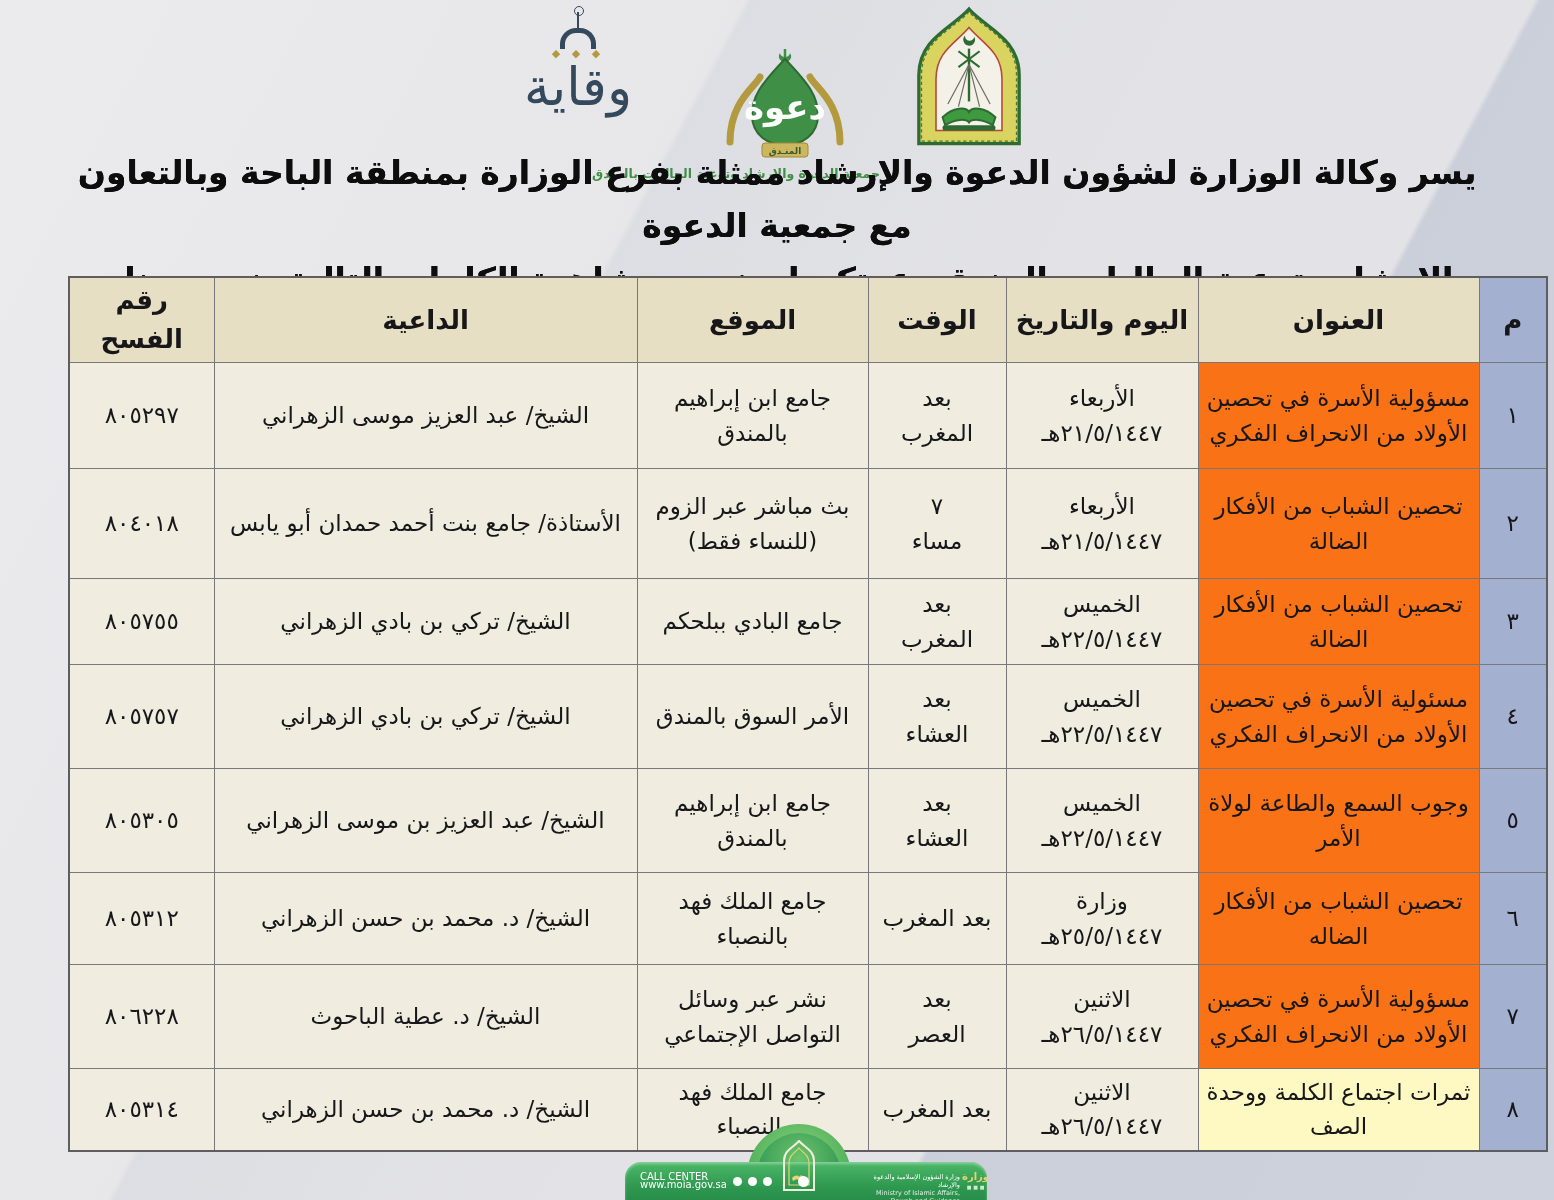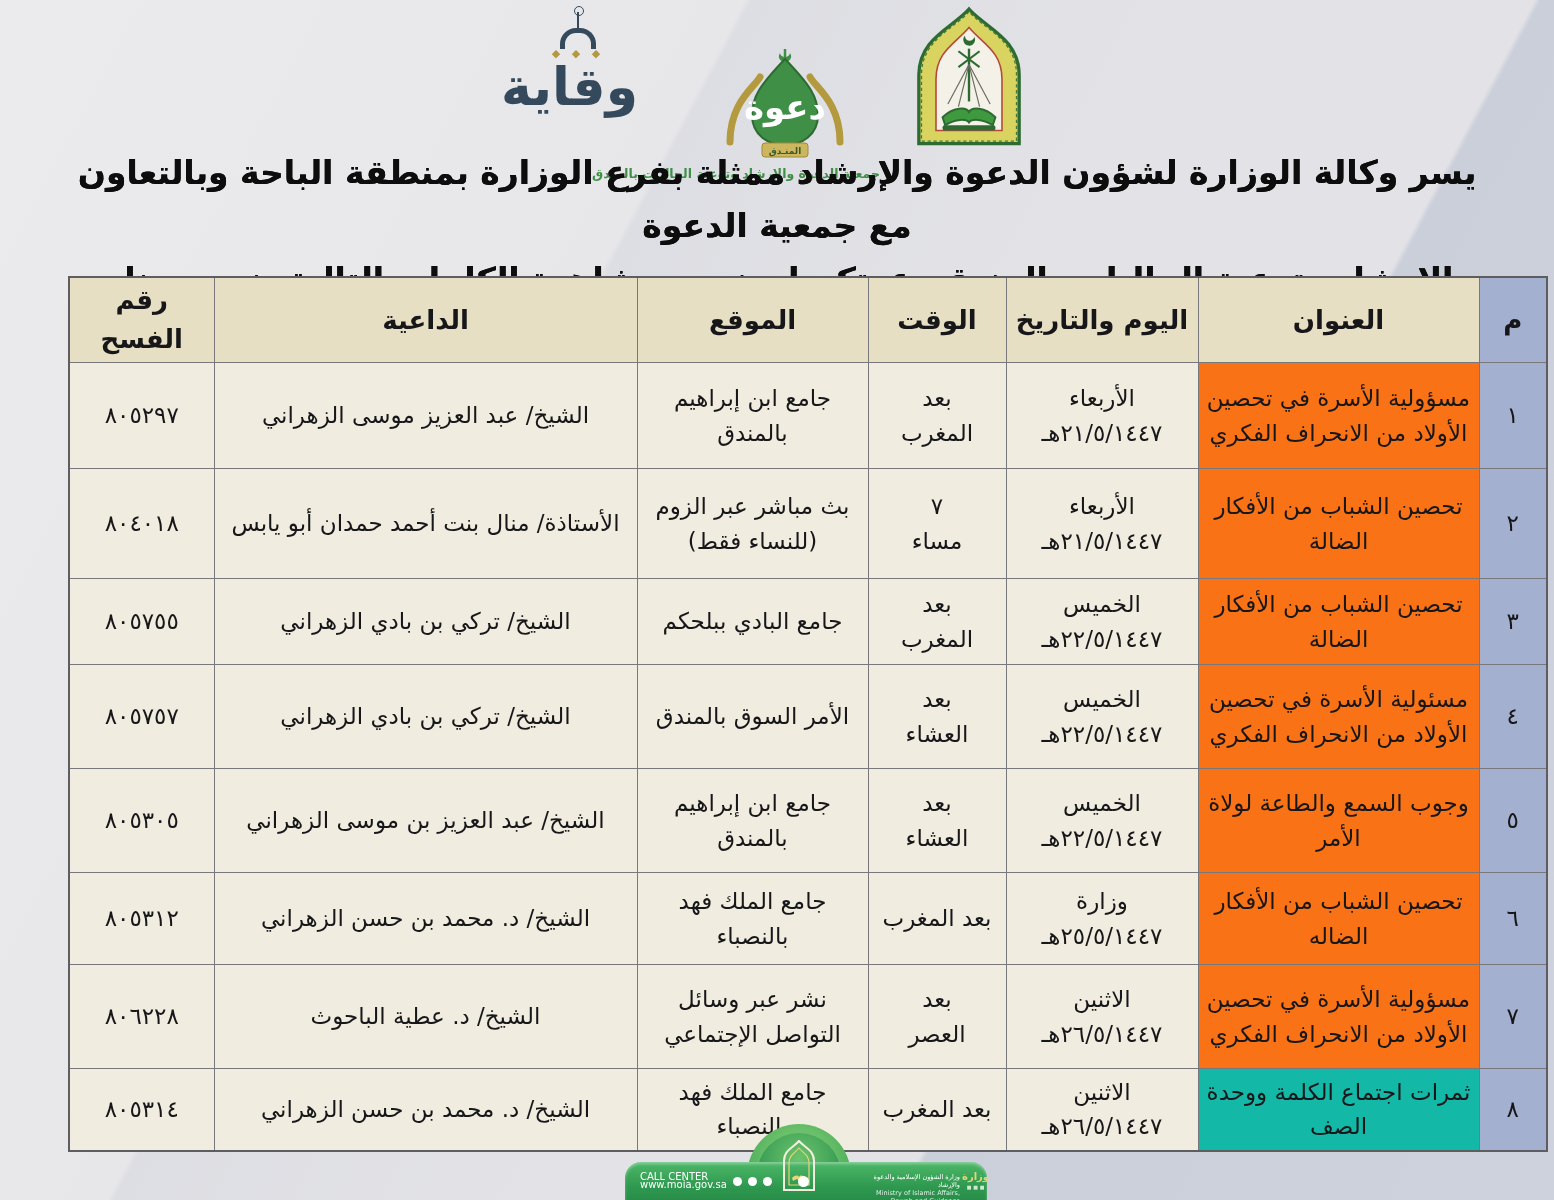--- a/index.html
+++ b/index.html
@@ -8,21 +8,21 @@
     font-family:"DejaVu Sans",sans-serif;
     background:linear-gradient(118deg,#ebebee 0%,#e7e7ea 34%,#dddee3 34.3%,#e3e3e7 56%,#e3e3e7 70%,#cacfda 70.3%,#ced2dd 100%);
   }
   
   .logo{position:absolute;}
   .wiqaya{left:518px;top:12px;width:120px;height:128px;text-align:center;color:#35495c;}
   .wiqaya .finial{width:2px;height:16px;background:#35495c;margin:0 auto;position:relative;}
   .wiqaya .finial::before{content:"";position:absolute;top:-6px;left:-3px;width:8px;height:8px;border:1.5px solid #35495c;border-radius:50%;}
   .wiqaya .arch{width:26px;height:16px;border:5px solid #35495c;border-bottom:none;border-radius:16px 16px 0 0;margin:0 auto;}
   .wiqaya .diamonds{color:#b49a3e;font-size:11px;letter-spacing:4px;line-height:10px;}
-  .wiqaya .wtext{font-size:52px;font-weight:bold;line-height:56px;letter-spacing:-2px;}
+  .wiqaya .wtext{font-size:52px;font-weight:normal;line-height:56px;letter-spacing:-2px;}
   .dawah{left:690px;top:0;width:190px;height:148px;text-align:center;margin-top:47px;}
   .dawah svg{display:block;margin:0 auto;}
   .dawah .caption{font-size:12.5px;font-weight:bold;color:#3f8f46;margin-top:1px;white-space:nowrap;}
   .ministry{left:903px;top:6px;width:132px;height:146px;}
   
   .main-title{
     position:absolute;top:146px;left:57px;width:1440px;text-align:center;
     font-size:33px;font-weight:800;color:#0d0d0d;line-height:1.62;
     text-shadow:0 0 0.6px #000;
   }
@@ -33,21 +33,21 @@
     font-size:23px;color:#17171a;
   }
   table.sched td,table.sched th{
     border:1px solid #78787c;text-align:center;vertical-align:middle;
     padding:3px 8px;line-height:1.5;background:#f0ecdf;
   }
   table.sched{border:2px solid #5d5d62;}
   table.sched th{background:#e7dfc3;font-weight:bold;font-size:26px;}
   table.sched th.c-num,table.sched td.c-num{background:#a3b0d0;}
   table.sched td.c-title{background:#f97316;}
-  table.sched tr.last td.c-title{background:#14b8a6;}
+  table.sched tr.last td.c-title{background:#fef9c3;}
   td.c-time{white-space:pre-line;}
   .date-ltr{display:block;direction:ltr;unicode-bidi:isolate;}
   
   .f-bump-outer{position:absolute;left:747px;top:1124px;width:104px;height:104px;border-radius:50%;
     background:radial-gradient(circle at 50% 35%,#8fd47f 0%,#57b45f 55%,#2f9550 100%);}
   .f-bump-inner{position:absolute;left:757px;top:1133px;width:84px;height:84px;border-radius:50%;
     background:radial-gradient(circle at 50% 30%,#6cc46c 0%,#2e9450 70%);}
   .f-bar{position:absolute;left:625px;top:1162px;width:362px;height:54px;border-radius:16px;
     background:linear-gradient(180deg,#4db868 0%,#2f9950 45%,#1f7f41 100%);
     box-shadow:inset 0 2px 3px rgba(255,255,255,.35);}
@@ -139,21 +139,21 @@
     <td>الشيخ/ عبد العزيز موسى الزهراني</td>
     <td>٨٠٥٢٩٧</td>
   </tr>
   <tr style="height:110px">
     <td class="c-num">٢</td>
     <td class="c-title">تحصين الشباب من الأفكار الضالة</td>
     <td><span>الأربعاء</span><span class="date-ltr" dir="ltr">٢١/٥/١٤٤٧هـ</span></td>
     <td class="c-time">٧
 مساء</td>
     <td>بث مباشر عبر الزوم (للنساء فقط)</td>
-    <td>الأستاذة/ منال بنت أحمد حمدان أبو يابس</td>
+    <td>الأستاذة/ جامع بنت أحمد حمدان أبو يابس</td>
     <td>٨٠٤٠١٨</td>
   </tr>
   <tr style="height:86px">
     <td class="c-num">٣</td>
     <td class="c-title">تحصين الشباب من الأفكار الضالة</td>
     <td><span>الخميس</span><span class="date-ltr" dir="ltr">٢٢/٥/١٤٤٧هـ</span></td>
     <td class="c-time">بعد
 المغرب</td>
     <td>جامع البادي ببلحكم</td>
     <td>الشيخ/ تركي بن بادي الزهراني</td>

